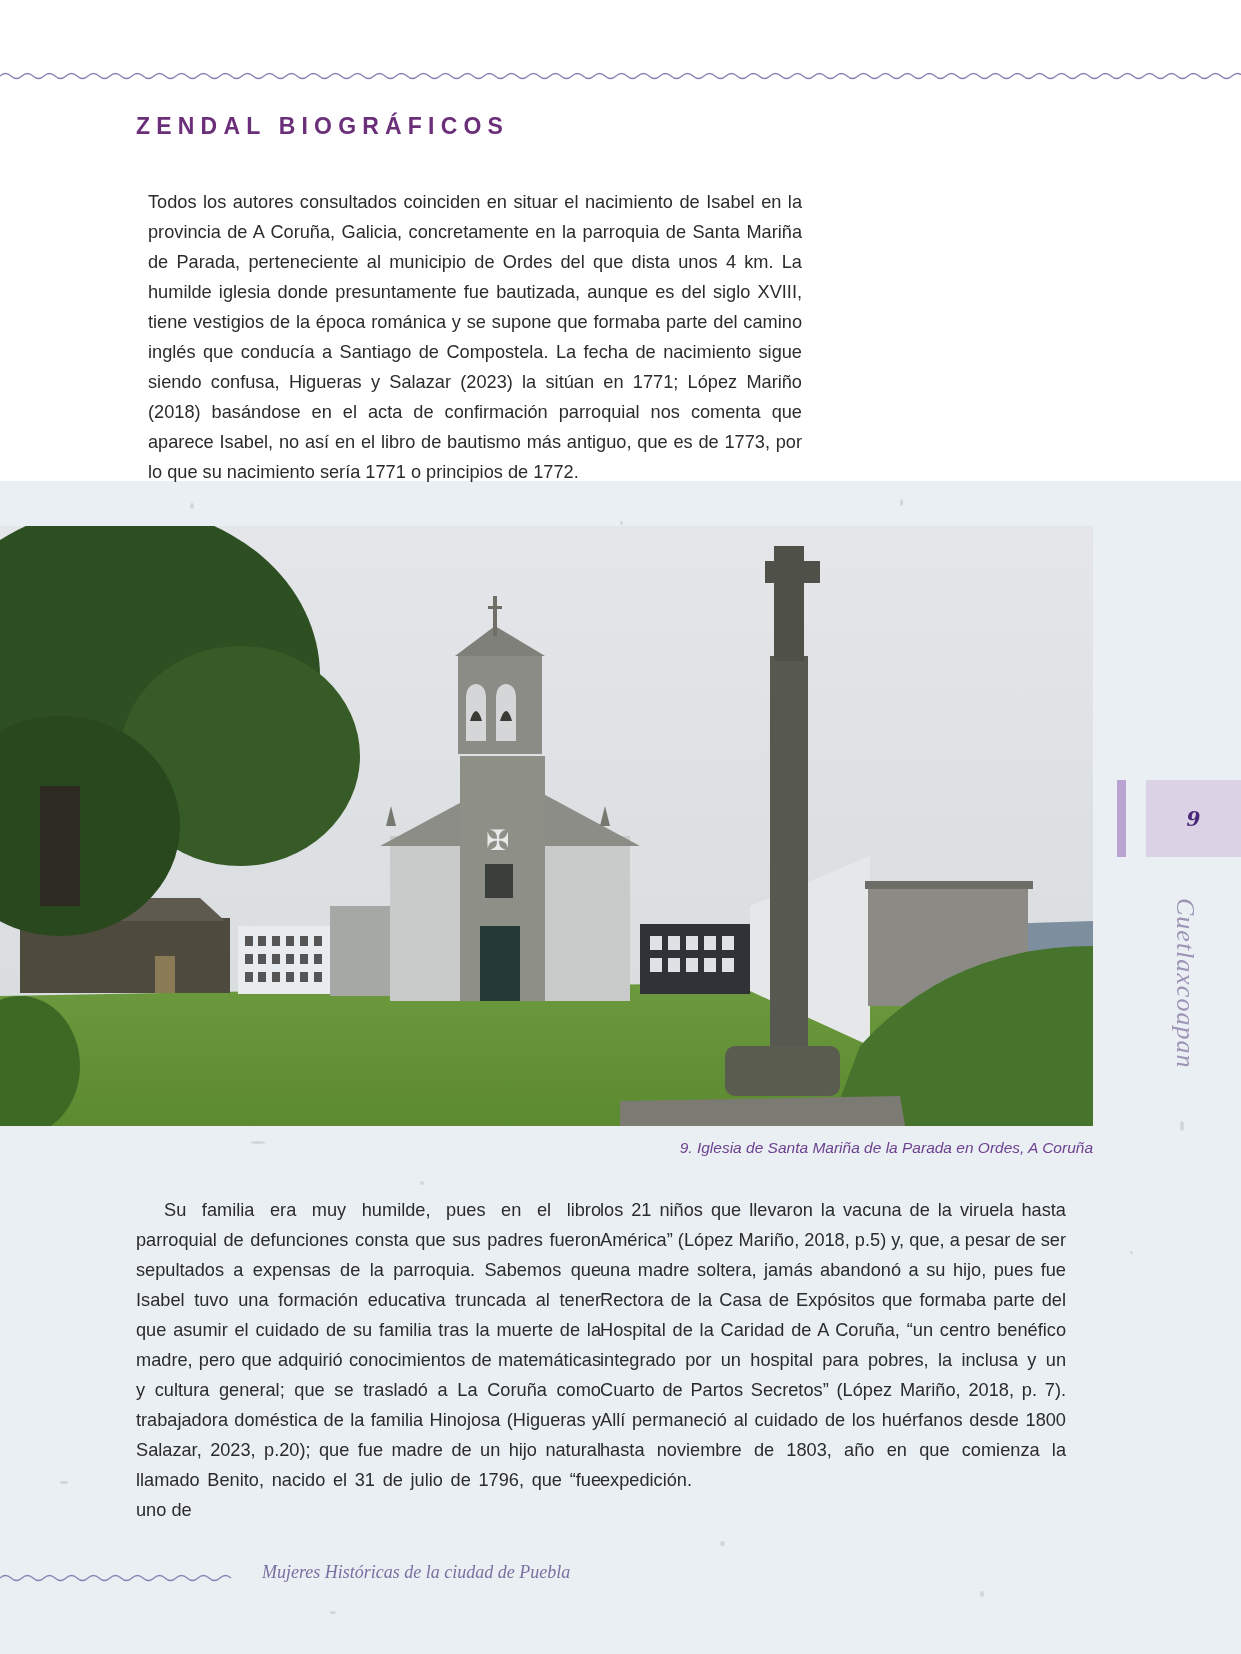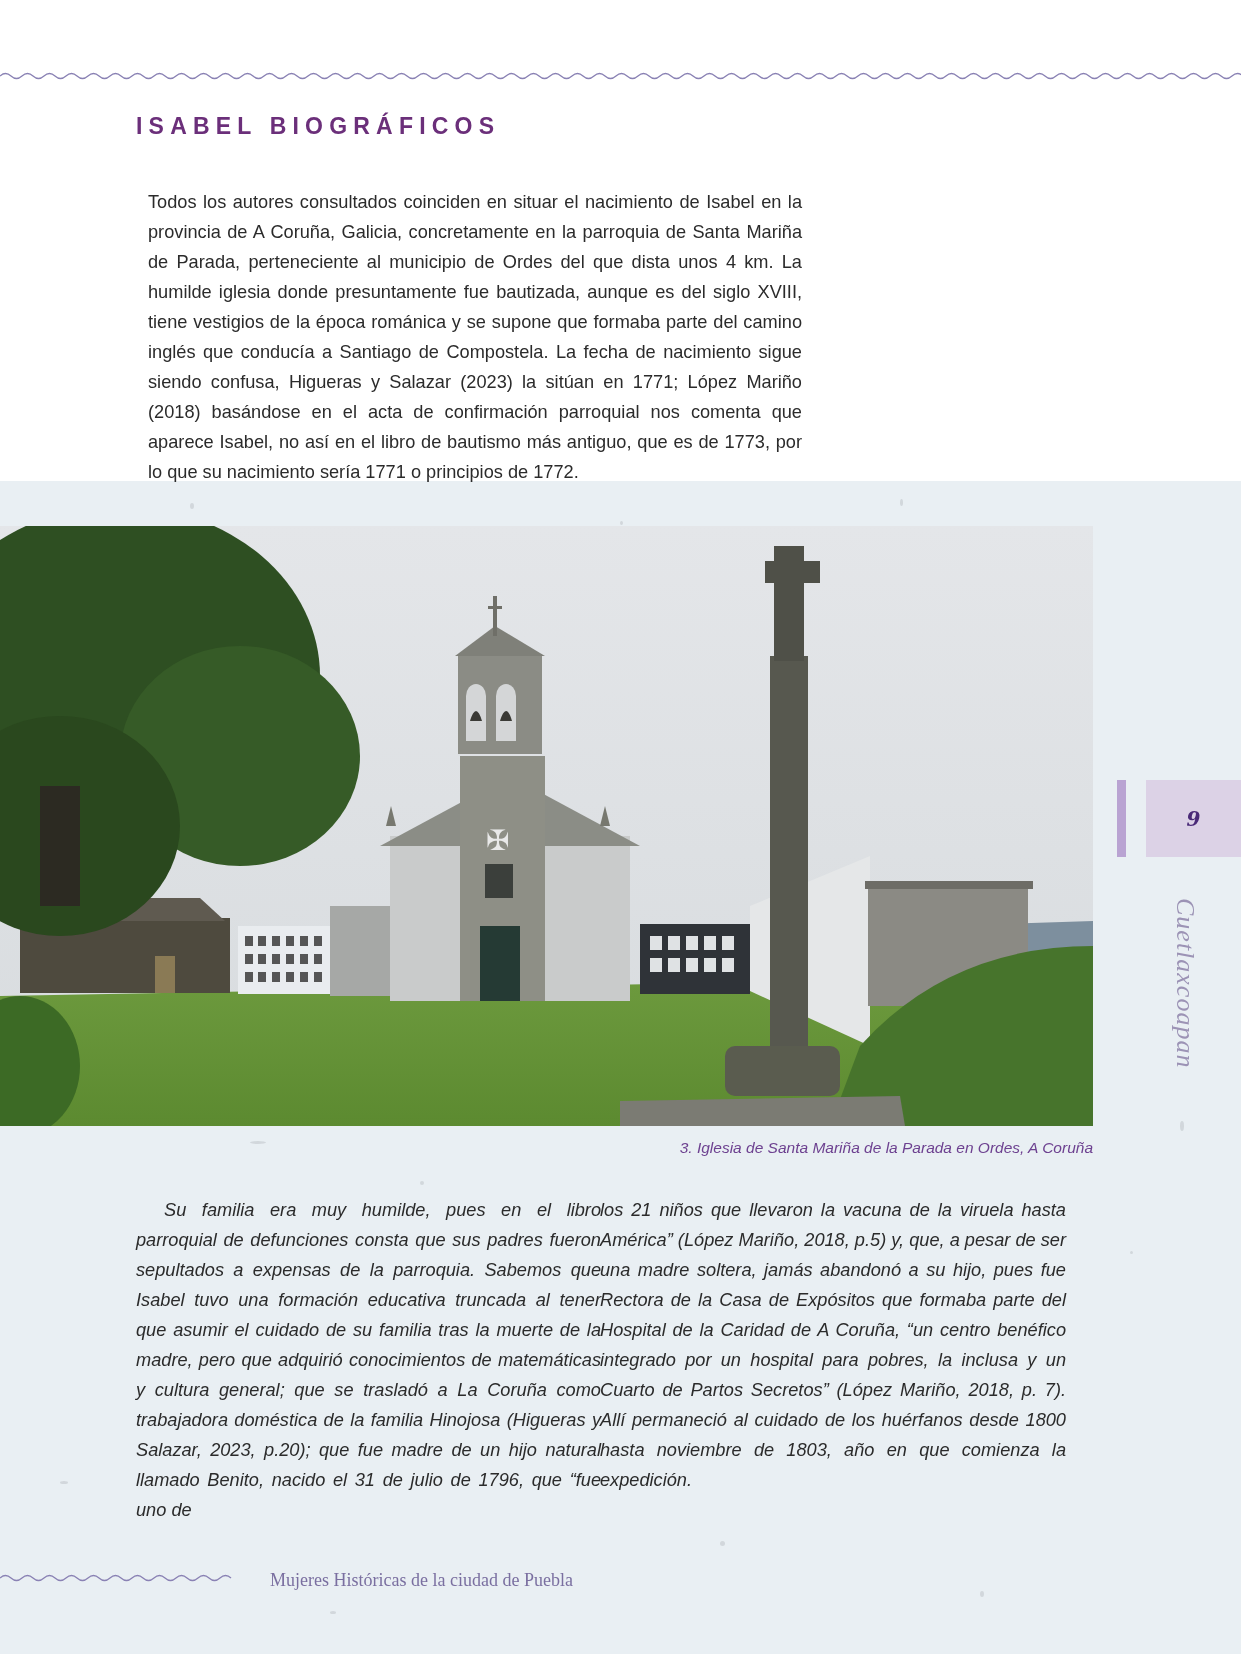--- a/index.html
+++ b/index.html
@@ -4,28 +4,28 @@
 <style>
   html, body { margin:0; padding:0; }
   body { width:1241px; height:1654px; position:relative; overflow:hidden; background:#ffffff; font-family:"Liberation Sans", sans-serif; }
   .paper-bg { position:absolute; left:0; top:481px; width:1241px; height:1173px; background:#e9eff3; }
   .speck { position:absolute; background:#c7cdd2; border-radius:50%; opacity:.7; }
   .wave { position:absolute; height:10px; }
   .heading { position:absolute; left:136px; top:112px; color:#6b2f7a; font-weight:bold; font-size:23px; letter-spacing:6.2px; line-height:29px; margin:0; }
   .p-intro { position:absolute; left:136px; top:175px; width:654px; margin:12px; color:#2b2b2b; font-size:18.2px; line-height:30px; text-align:justify; text-align-last:left; }
   .photo { position:absolute; left:0; top:526px; width:1093px; height:600px; overflow:hidden; background:#dfe3e6; }
   .caption { position:absolute; right:148px; top:1139px; color:#6d4190; font-style:italic; font-size:15.5px; margin:0; }
-  .col { position:absolute; top:1195px; width:465px; margin:0; color:#2b2b2b; font-size:18.2px; line-height:30px; text-align:justify;font-style:italic; }
+  .col { position:absolute; top:1195px; width:465px; margin:0; color:#2b2b2b; font-size:18.2px; line-height:30px; text-align:justify; }
   .col.left { left:136px; text-indent:28px; }
   .col.right { left:600px; width:466px; }
   .tab-strip { position:absolute; left:1117px; top:780px; width:9px; height:77px; background:#b9a3d2; }
   .tab-box { position:absolute; left:1146px; top:780px; width:95px; height:77px; background:#dcd2e6; display:flex; align-items:center; justify-content:center; }
   .tab-num { color:#4a2a78; font-family:"DejaVu Serif", serif; font-style:italic; font-weight:bold; font-size:20px; }
   .vertical-title { position:absolute; left:1170px; top:898px; writing-mode:vertical-rl; color:#9c93b5; font-family:"Liberation Serif", serif; font-style:italic; font-size:26px; letter-spacing:1px; }
-  .footer-title { position:absolute; left:262px; top:1562px; color:#7a6fa0; font-family:"Liberation Serif", serif; font-size:18px; margin:8px; }
+  .footer-title { position:absolute; left:262px; top:1562px; color:#7a6fa0; font-family:"Liberation Serif", serif; font-style:italic; font-size:18px; margin:0; }
 </style>
 </head>
 <body>
 
 <div class="paper-bg">
   <span class="speck" style="left:190px;top:22px;width:4px;height:6px"></span>
   <span class="speck" style="left:620px;top:40px;width:3px;height:4px"></span>
   <span class="speck" style="left:900px;top:18px;width:3px;height:7px"></span>
   <span class="speck" style="left:250px;top:660px;width:16px;height:3px"></span>
   <span class="speck" style="left:420px;top:700px;width:4px;height:4px"></span>
@@ -35,21 +35,21 @@
   <span class="speck" style="left:980px;top:1110px;width:4px;height:6px"></span>
   <span class="speck" style="left:1130px;top:770px;width:3px;height:3px"></span>
   <span class="speck" style="left:330px;top:1130px;width:6px;height:3px"></span>
 </div>
 
 <svg class="wave" style="left:0;top:71px;width:1241px;" viewBox="0 0 1241 10" preserveAspectRatio="none">
   <path d="M0 5 Q 5.5 0 11 5 T 22 5 T 33 5 T 44 5 T 55 5 T 66 5 T 77 5 T 88 5 T 99 5 T 110 5 T 121 5 T 132 5 T 143 5 T 154 5 T 165 5 T 176 5 T 187 5 T 198 5 T 209 5 T 220 5 T 231 5 T 242 5 T 253 5 T 264 5 T 275 5 T 286 5 T 297 5 T 308 5 T 319 5 T 330 5 T 341 5 T 352 5 T 363 5 T 374 5 T 385 5 T 396 5 T 407 5 T 418 5 T 429 5 T 440 5 T 451 5 T 462 5 T 473 5 T 484 5 T 495 5 T 506 5 T 517 5 T 528 5 T 539 5 T 550 5 T 561 5 T 572 5 T 583 5 T 594 5 T 605 5 T 616 5 T 627 5 T 638 5 T 649 5 T 660 5 T 671 5 T 682 5 T 693 5 T 704 5 T 715 5 T 726 5 T 737 5 T 748 5 T 759 5 T 770 5 T 781 5 T 792 5 T 803 5 T 814 5 T 825 5 T 836 5 T 847 5 T 858 5 T 869 5 T 880 5 T 891 5 T 902 5 T 913 5 T 924 5 T 935 5 T 946 5 T 957 5 T 968 5 T 979 5 T 990 5 T 1001 5 T 1012 5 T 1023 5 T 1034 5 T 1045 5 T 1056 5 T 1067 5 T 1078 5 T 1089 5 T 1100 5 T 1111 5 T 1122 5 T 1133 5 T 1144 5 T 1155 5 T 1166 5 T 1177 5 T 1188 5 T 1199 5 T 1210 5 T 1221 5 T 1232 5 T 1243 5" fill="none" stroke="#8a82b4" stroke-width="1.3"></path>
 </svg>
 
 <h1 class="heading">
-  <span>ISABEL BIOGRÁFICOS</span><br>
+  <span>ZENDAL BIOGRÁFICOS</span><br>
 </h1>
 
 <p class="p-intro">Todos los autores consultados coinciden en situar el nacimiento de Isabel en la provincia de A Coruña, Galicia, concretamente en la parroquia de Santa Mariña de Parada, perteneciente al municipio de Ordes del que dista unos 4 km. La humilde iglesia donde presuntamente fue bautizada, aunque es del siglo XVIII, tiene vestigios de la época románica y se supone que formaba parte del camino inglés que conducía a Santiago de Compostela. La fecha de nacimiento sigue siendo confusa, Higueras y Salazar (2023) la sitúan en 1771; López Mariño (2018) basándose en el acta de confirmación parroquial nos comenta que aparece Isabel, no así en el libro de bautismo más antiguo, que es de 1773, por lo que su nacimiento sería 1771 o principios de 1772.</p>
 
 <div class="photo">
   <svg width="1093" height="600" viewBox="0 0 1093 600">
     <defs>
       <linearGradient id="sky" x1="0" y1="0" x2="0" y2="1">
         <stop offset="0" stop-color="#e4e6e9"></stop>
         <stop offset="1" stop-color="#d7dbde"></stop>
@@ -145,21 +145,21 @@
     <g>
       <rect x="770" y="130" width="38" height="410" fill="#57584f"></rect>
       <rect x="774" y="20" width="30" height="115" fill="#4f5048"></rect>
       <rect x="765" y="35" width="55" height="22" fill="#4f5048"></rect>
       <rect x="725" y="520" width="115" height="50" rx="10" fill="#5a5c4f"></rect>
       <path d="M620 575 L900 570 L905 600 L620 600 Z" fill="#7b7b73"></path>
     </g>
   </svg>
 </div>
 
-<p class="caption">3. Iglesia de Santa Mariña de la Parada en Ordes, A Coruña</p>
+<p class="caption">9. Iglesia de Santa Mariña de la Parada en Ordes, A Coruña</p>
 
 <p class="col left">Su familia era muy humilde, pues en el libro parroquial de defunciones consta que sus padres fueron sepultados a expensas de la parroquia. Sabemos que Isabel tuvo una formación educativa truncada al tener que asumir el cuidado de su familia tras la muerte de la madre, pero que adquirió conocimientos de matemáticas y cultura general; que se trasladó a La Coruña como trabajadora doméstica de la familia Hinojosa (Higueras y Salazar, 2023, p.20); que fue madre de un hijo natural llamado Benito, nacido el 31 de julio de 1796, que “fue uno de</p>
 <p class="col right">los 21 niños que llevaron la vacuna de la viruela hasta América” (López Mariño, 2018, p.5) y, que, a pesar de ser una madre soltera, jamás abandonó a su hijo, pues fue Rectora de la Casa de Expósitos que formaba parte del Hospital de la Caridad de A Coruña, “un centro benéfico integrado por un hospital para pobres, la inclusa y un Cuarto de Partos Secretos” (López Mariño, 2018, p. 7). Allí permaneció al cuidado de los huérfanos desde 1800 hasta noviembre de 1803, año en que comienza la expedición.</p>
 
 <div class="tab-strip"></div>
 <div class="tab-box">
   <span class="tab-num">9</span>
 </div>
 <div class="vertical-title">Cuetlaxcoapan</div>
 

